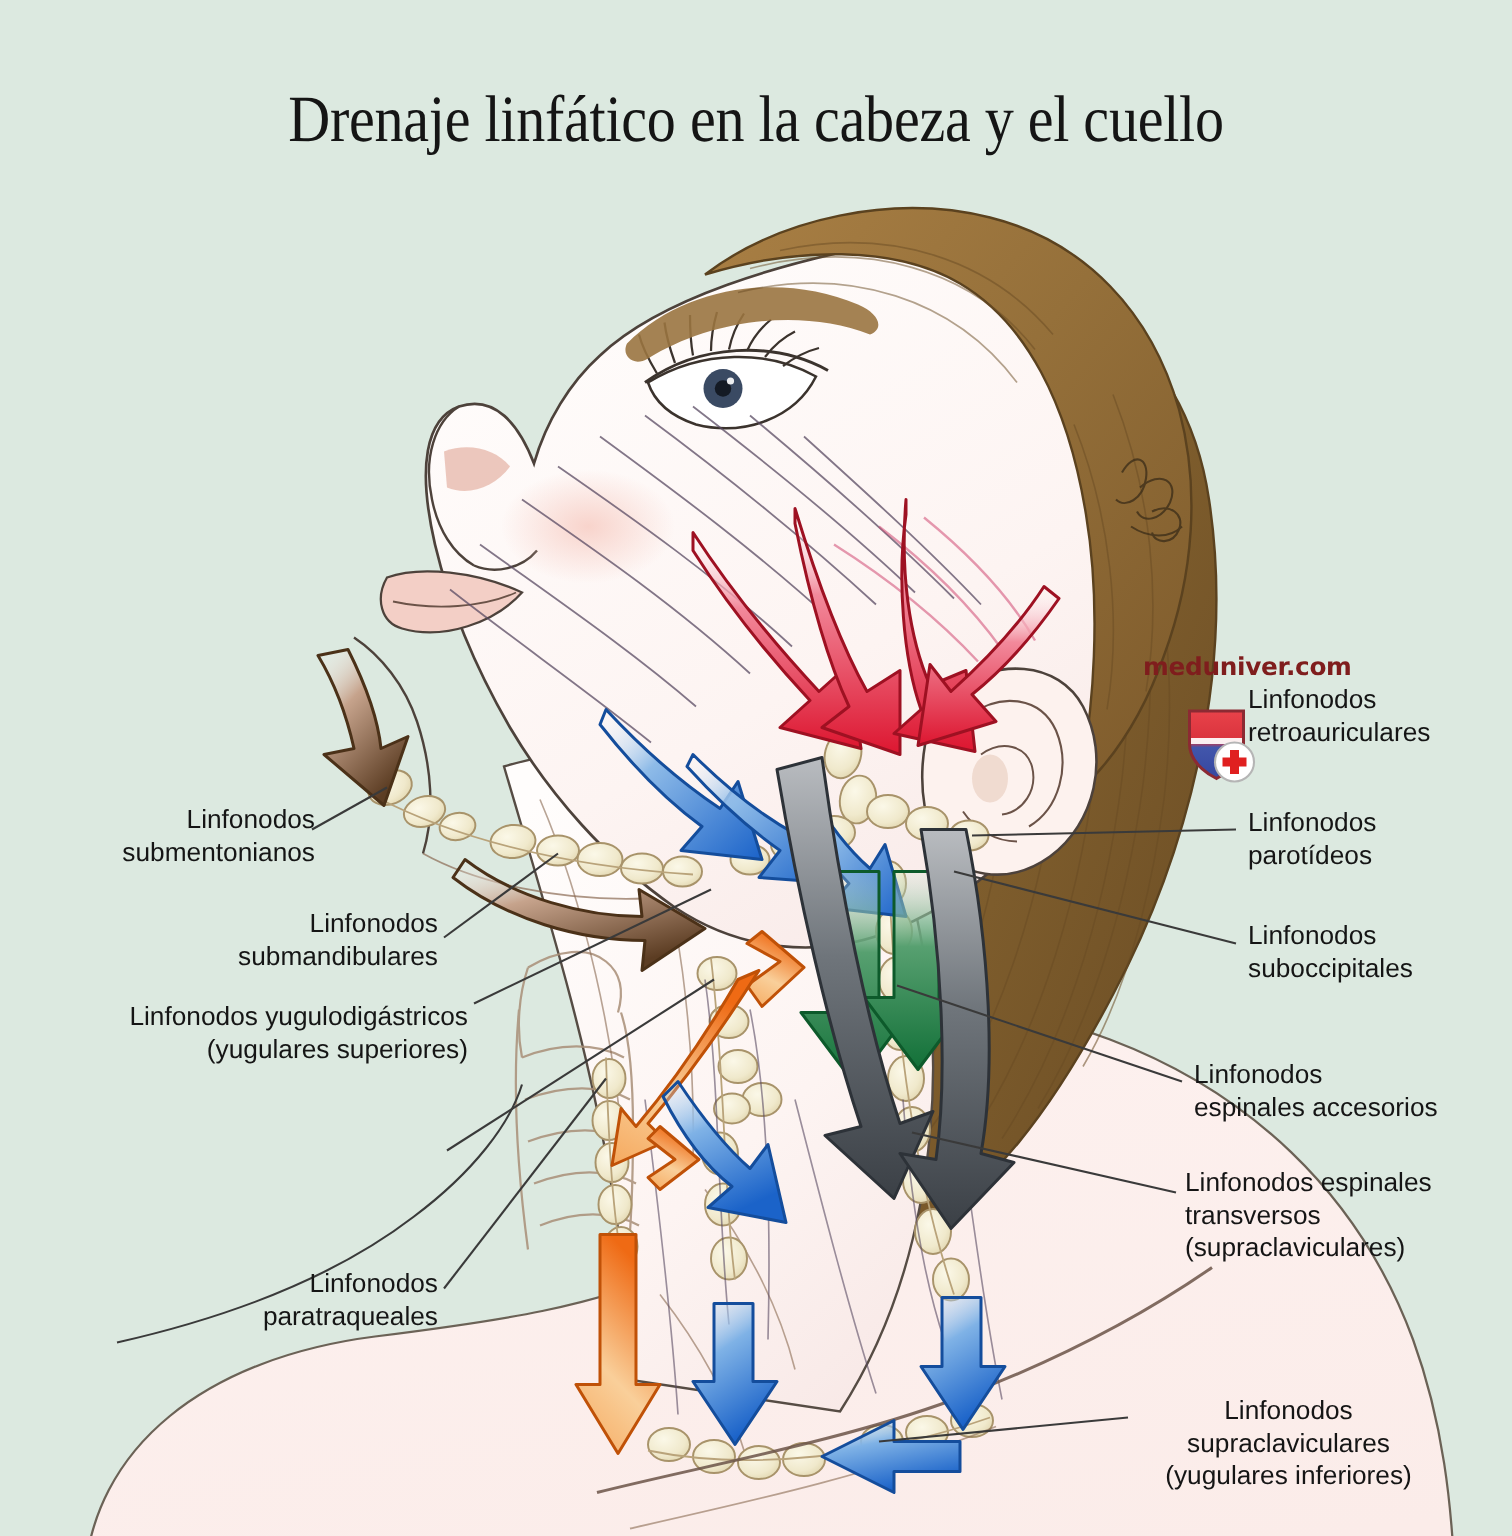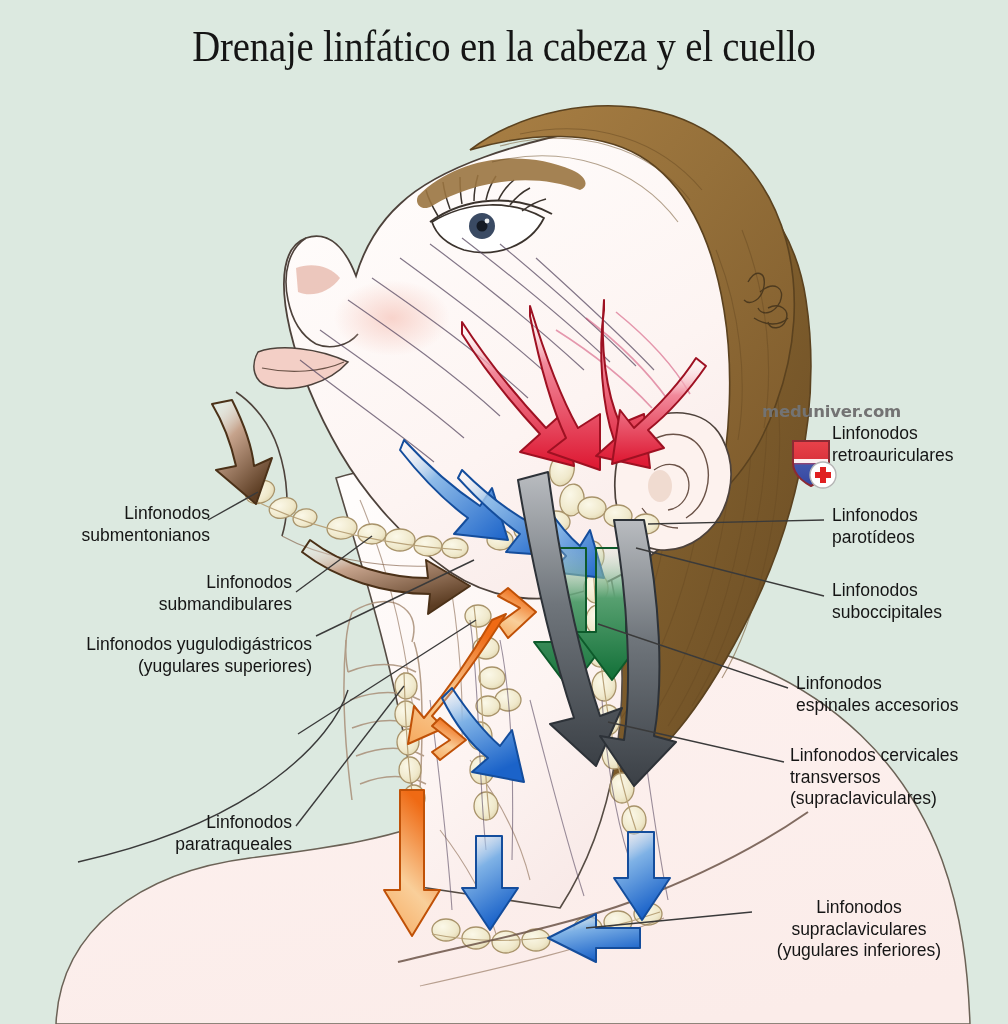--- a/index.html
+++ b/index.html
@@ -4,21 +4,21 @@
 <title>Drenaje linfático en la cabeza y el cuello</title>
 <style>
   html,body{margin:0;padding:0;}
   body{
     width:1008px;height:1024px;
     background:#dce9e0;
     font-family:"Liberation Sans", sans-serif;
     overflow:hidden;
     position:relative;
   }
-  #stage{position:relative;width:1008px;height:724px;}
+  #stage{position:relative;width:1008px;height:724px;margin-top:33px;}
   #art{position:absolute;inset:0;width:1008px;height:1024px;}
 
   
   .title{
     position:absolute;top:22px;left:0;width:1008px;
     text-align:center;
     font-family:"Liberation Serif", serif;
     font-size:44px;
     line-height:50px;
     letter-spacing:-0.2px;
@@ -43,21 +43,21 @@
   .label.left{text-align:right;}
   .label.center{text-align:center;}
 
   
   .watermark{
     position:absolute;
     left:762px;top:402px;
     font-family:"DejaVu Sans","Liberation Sans",sans-serif;
     font-size:16.5px;
     font-weight:bold;
-    color:#737373;
+    color:#7f1d1d;
     letter-spacing:-0.2px;
     z-index:36;
   }
 </style>
 </head>
 <body>
 
 <div id="stage">
 
   <svg id="art" viewBox="0 0 1008 1024">
@@ -458,21 +458,21 @@
 
   <div class="label right" style="left:832px;top:505px;width:176px;">Linfonodos
 parotídeos</div>
 
   <div class="label right" style="left:832px;top:580px;width:176px;">Linfonodos
 suboccipitales</div>
 
   <div class="label right" style="left:796px;top:673px;width:212px;">Linfonodos
 espinales accesorios</div>
 
-  <div class="label right" style="left:790px;top:745px;width:218px;">Linfonodos cervicales
+  <div class="label right" style="left:790px;top:745px;width:218px;">Linfonodos espinales
 transversos
 (supraclaviculares)</div>
 
   <div class="label center" style="left:714px;top:897px;width:290px;">Linfonodos
 supraclaviculares
 (yugulares inferiores)</div>
 
   <div class="watermark">meduniver.com</div>
 
 </div>

